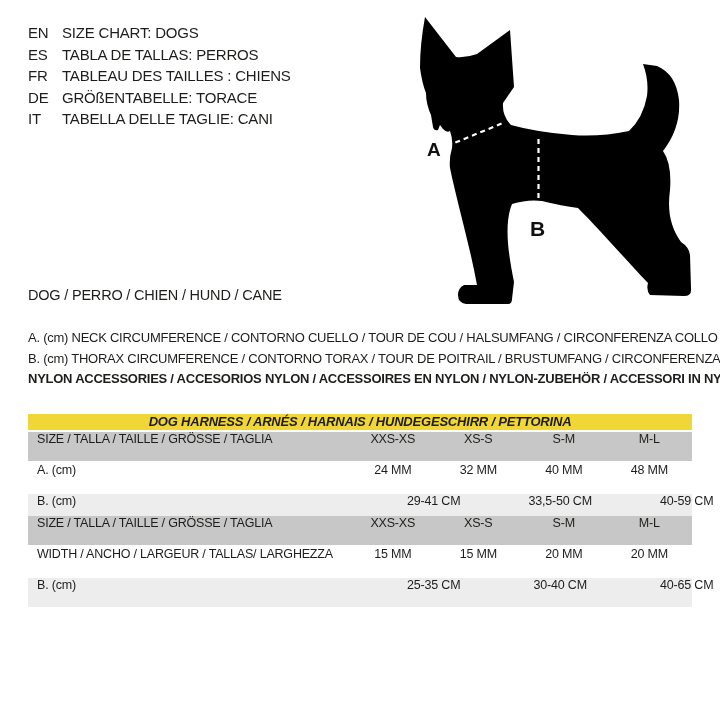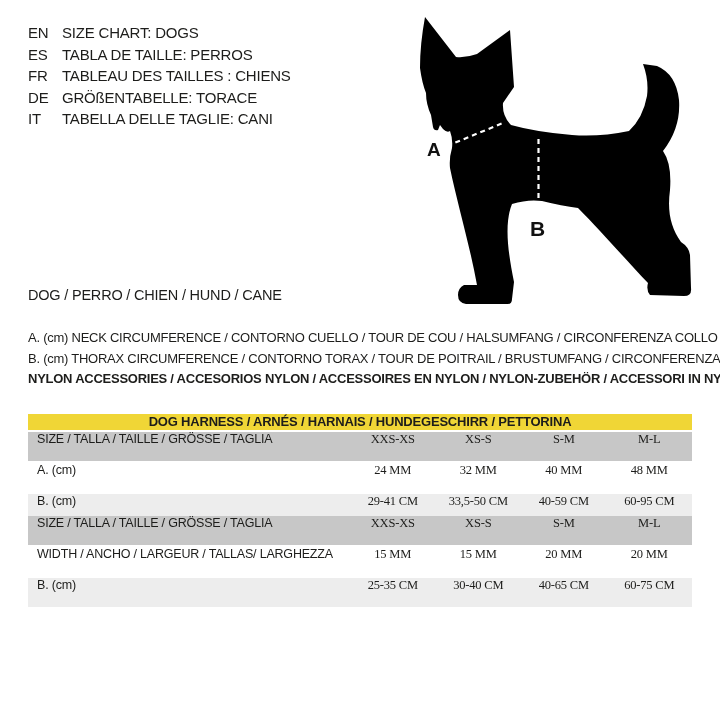--- a/index.html
+++ b/index.html
@@ -13,42 +13,42 @@
   .dog{position:absolute;left:400px;top:0;width:320px;height:310px;}
   .dog text{font-family:"Liberation Sans",sans-serif;font-weight:700;fill:#111;}
   
   .caption{position:absolute;left:28px;top:287px;font-size:14.5px;letter-spacing:-0.2px;white-space:nowrap;}
   .notes{position:absolute;left:28px;top:328px;font-size:13px;line-height:20.5px;letter-spacing:-0.25px;white-space:nowrap;}
   .notes .bold{font-weight:700;}
   
   .tbl{position:absolute;left:28px;width:664px;}
   .trow{display:flex;height:29px;line-height:15px;margin-bottom:2px;font-size:12.5px;letter-spacing:-0.2px;box-sizing:border-box;}
   .trow.title{display:block;height:16px;line-height:16px;background:var(--yellow,#F0D636);
-              font-weight:700;text-align:center;font-size:13px;}
+              font-weight:700;text-align:center;font-size:13px;font-style:italic;}
   .trow.head{background:var(--gray,#C7C7C7);}
-  .trow.light{background:var(--light,#EDEDED);}
+  .trow.light{background:var(--light,#EDEDED);gap:41px;}
   .cell{box-sizing:border-box;}
   .cell.lab{flex:0 0 322px;padding-left:9px;text-align:left;}
-  .cell.val{flex:0 0 85.5px;text-align:center;font-family:Liberation Serif, serif;}
+  .cell.val{flex:0 0 85.5px;text-align:center;}
   .t1{top:414px;}
   .t2{top:516px;}
 </style>
 </head>
 <body>
 
 <div class="page">
 
   <div class="langs">
     <div class="lang">
       <span class="code">EN</span>
       <span class="lbl">SIZE CHART: DOGS</span>
     </div>
     <div class="lang">
       <span class="code">ES</span>
-      <span class="lbl">TABLA DE TAILLE: PERROS</span>
+      <span class="lbl">TABLA DE TALLAS: PERROS</span>
     </div>
     <div class="lang">
       <span class="code">FR</span>
       <span class="lbl">TABLEAU DES TAILLES : CHIENS</span>
     </div>
     <div class="lang">
       <span class="code">DE</span>
       <span class="lbl">GRÖßENTABELLE: TORACE</span>
     </div>
     <div class="lang">

